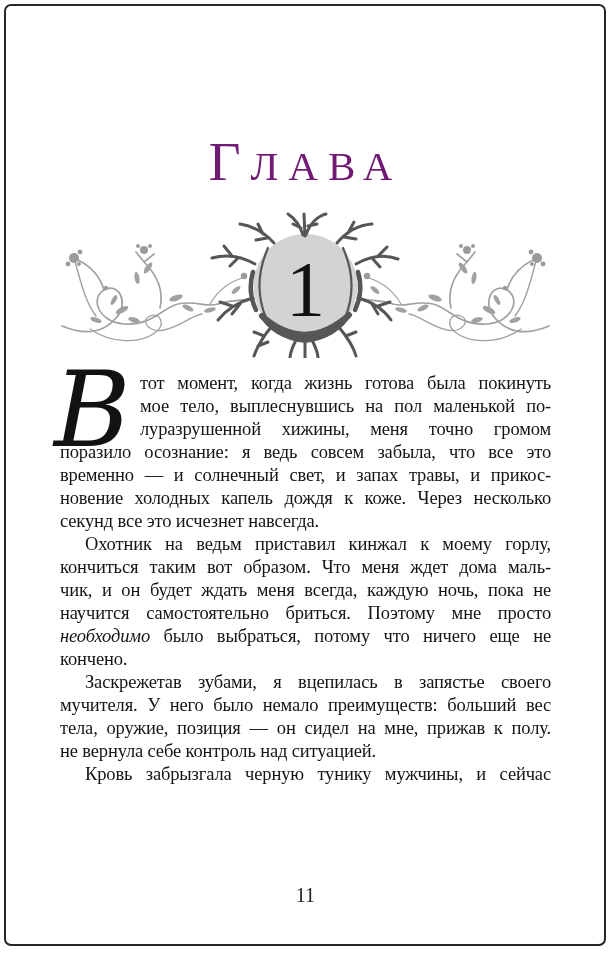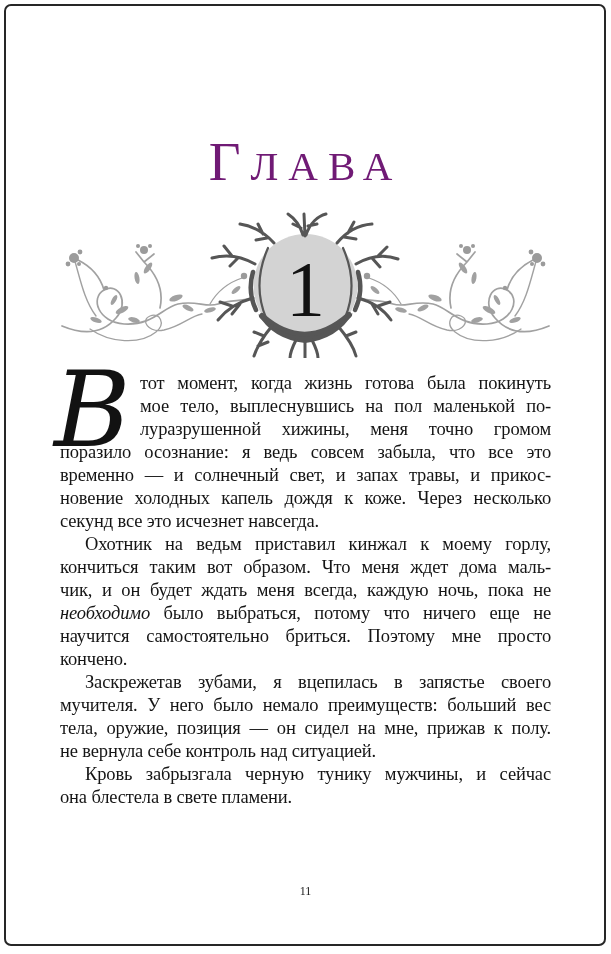--- a/index.html
+++ b/index.html
@@ -40,21 +40,21 @@
   .dropcap{float:left;width:80px;height:69px;position:relative;}
   .dropcap .glyph{
     position:absolute;left:-6px;top:-14px;
     font-size:104px;line-height:104px;
     font-style:italic;
     font-family:"DejaVu Serif", serif;
     color:#121212;
   }
   .page-number{
     position:absolute;top:884px;left:0;width:100%;
-    text-align:center;font-size:12px;color:#1a1a1a;
+    text-align:center;font-size:20px;color:#1a1a1a;
   }
 </style>
 </head>
 <body>
 
 <div class="page">
   <div class="frame"></div>
 
   <div class="heading"><span class="init">Г</span><span class="rest">ЛАВА</span></div>
 
@@ -127,30 +127,29 @@
         <div class="ln">луразрушенной хижины, меня точно громом</div>
         <div class="ln">поразило осознание: я ведь совсем забыла, что все это</div>
         <div class="ln">временно — и солнечный свет, и запах травы, и прикос-</div>
         <div class="ln">новение холодных капель дождя к коже. Через несколько</div>
         <div class="ln last">секунд все это исчезнет навсегда.</div>
       </div>
       <div class="para">
         <div class="ln indent">Охотник на ведьм приставил кинжал к моему горлу,</div>
         <div class="ln">кончиться таким вот образом. Что меня ждет дома маль-</div>
         <div class="ln">чик, и он будет ждать меня всегда, каждую ночь, пока не</div>
+        <div class="ln">научится самостоятельно бриться. Поэтому мне просто</div>
         <div class="ln"><i>необходимо</i> было выбраться, потому что ничего еще не</div>
-        <div class="ln">научится самостоятельно бриться. Поэтому мне просто</div>
         <div class="ln last">кончено.</div>
       </div>
       <div class="para">
         <div class="ln indent">Заскрежетав зубами, я вцепилась в запястье своего</div>
         <div class="ln">мучителя. У него было немало преимуществ: больший вес</div>
         <div class="ln">тела, оружие, позиция — он сидел на мне, прижав к полу.</div>
         <div class="ln last">не вернула себе контроль над ситуацией.</div>
       </div>
       <div class="para">
         <div class="ln indent">Кровь забрызгала черную тунику мужчины, и сейчас</div>
-        <div class="ln last">она блестела в свете пламени.</div>
       </div>
     </div>
 
   <div class="page-number">11</div>
 </div>
 
 </body></html>

